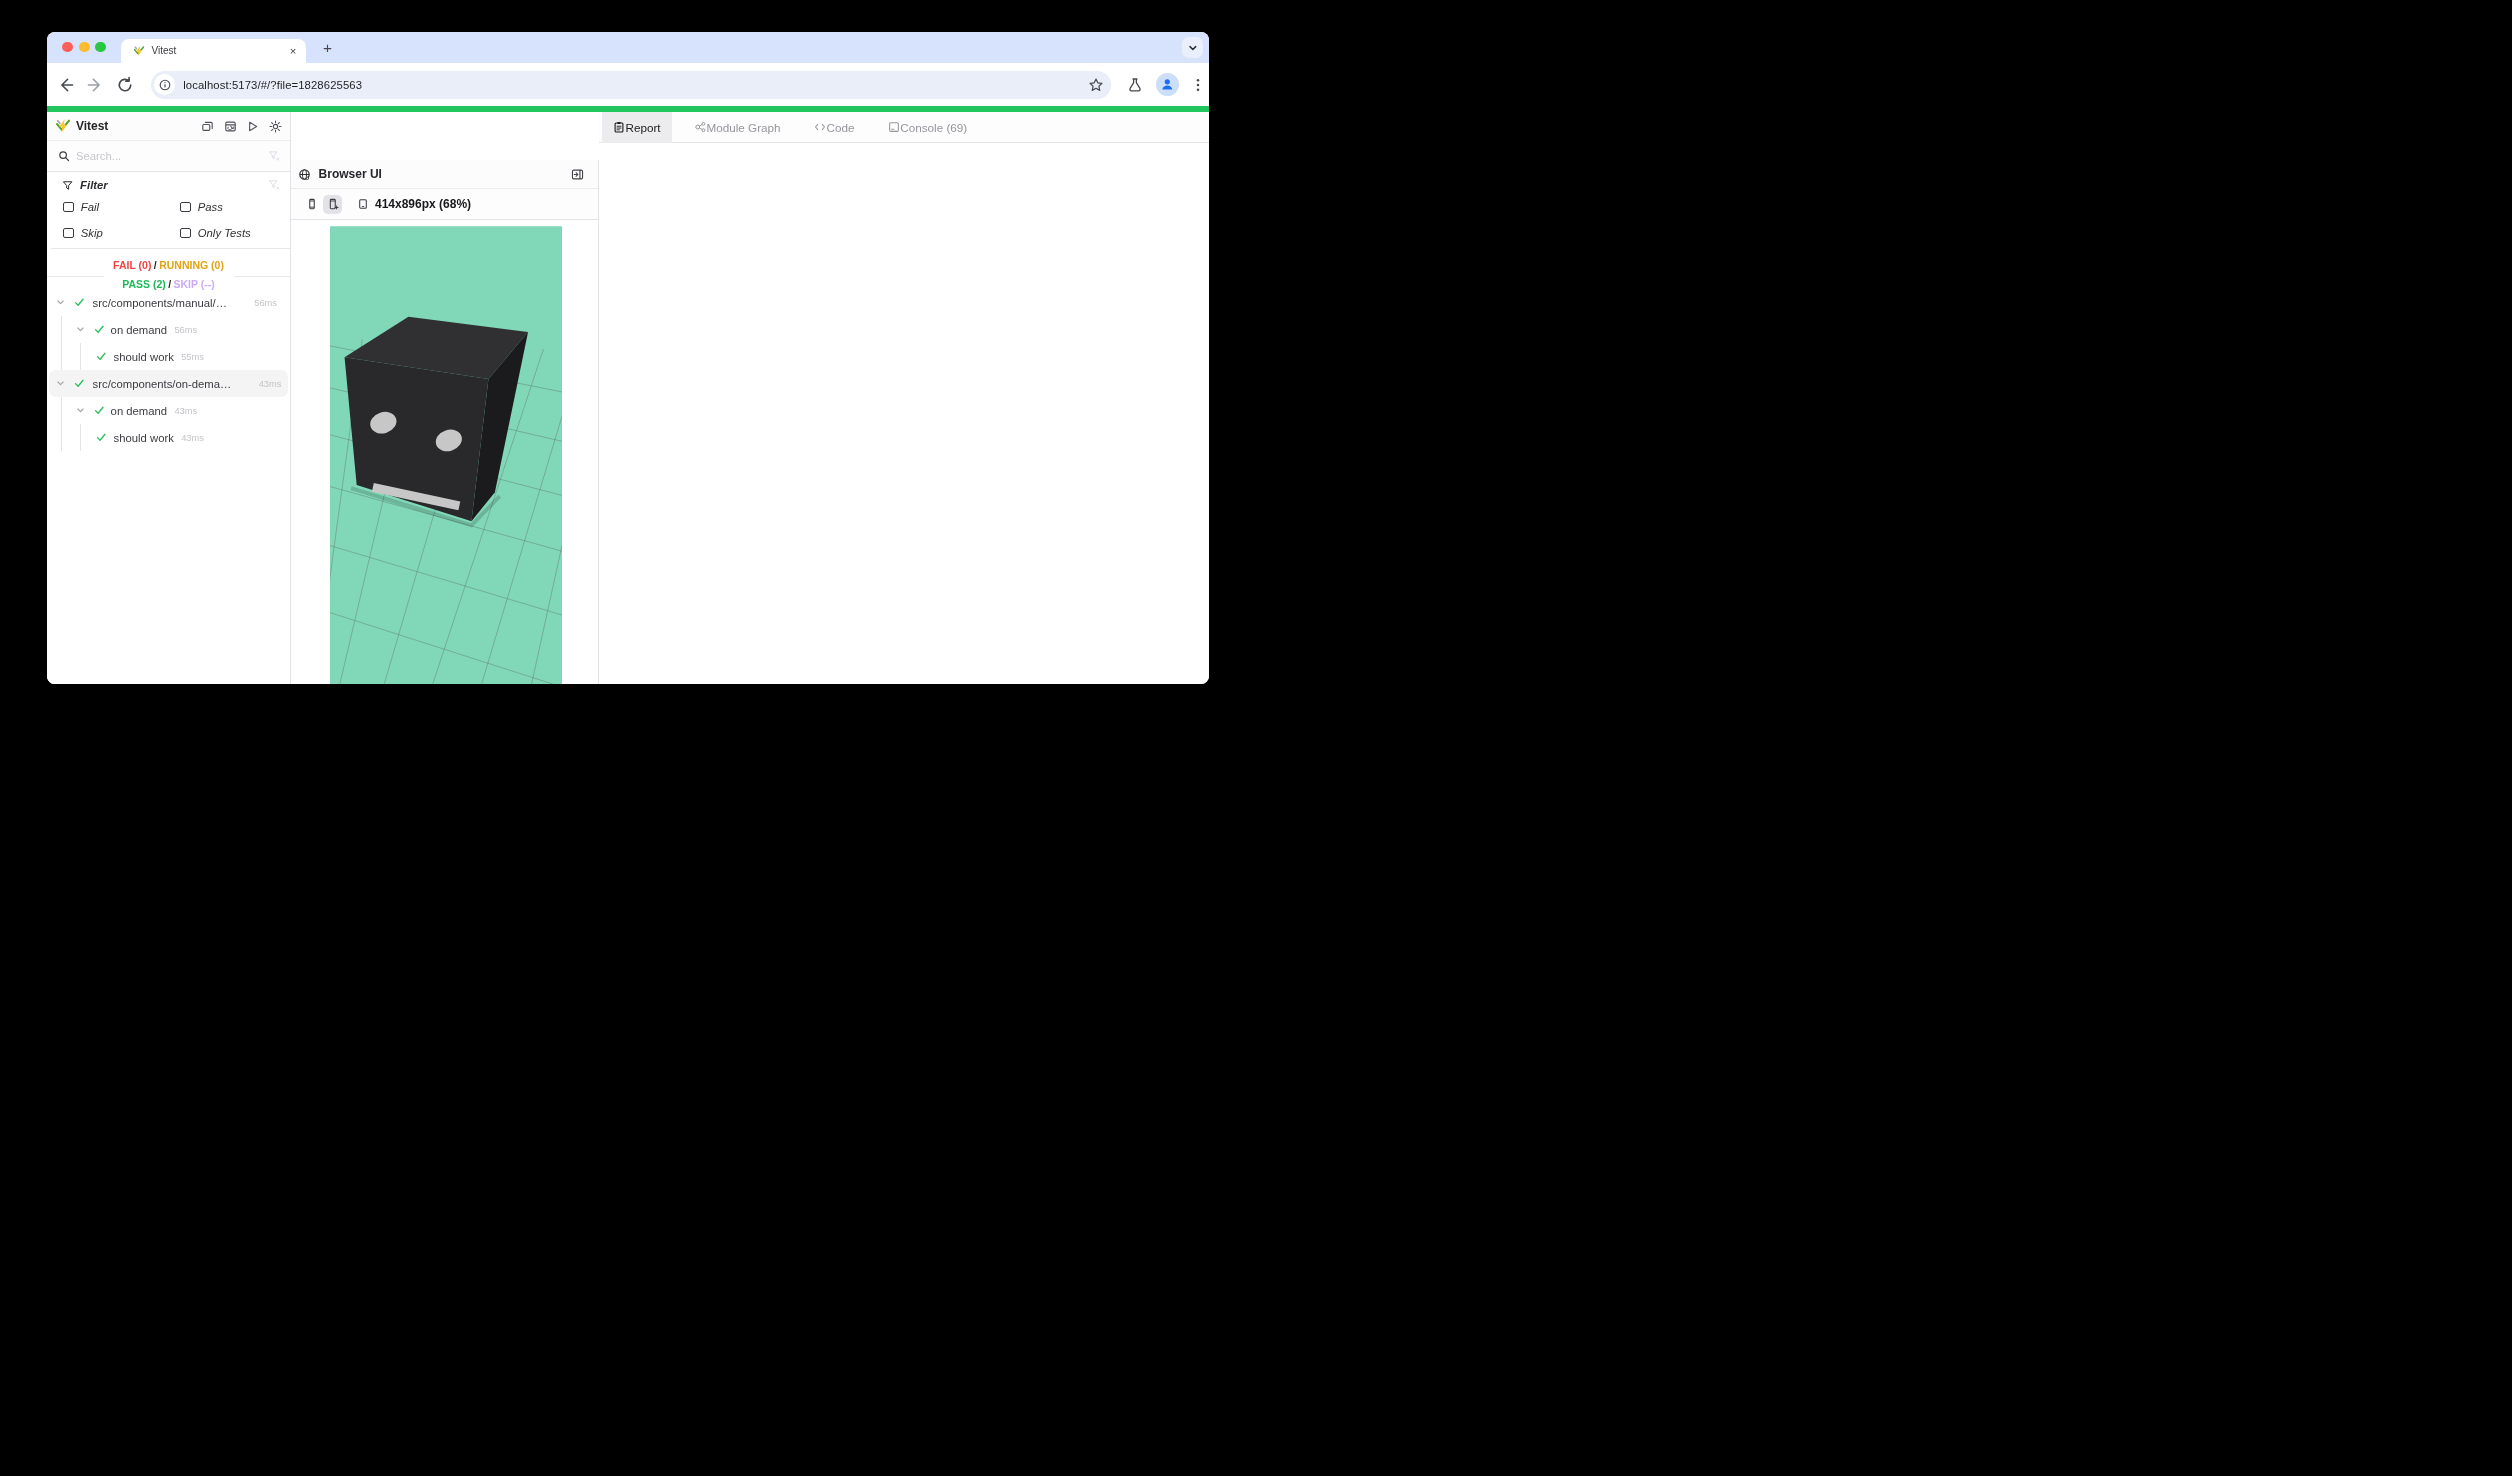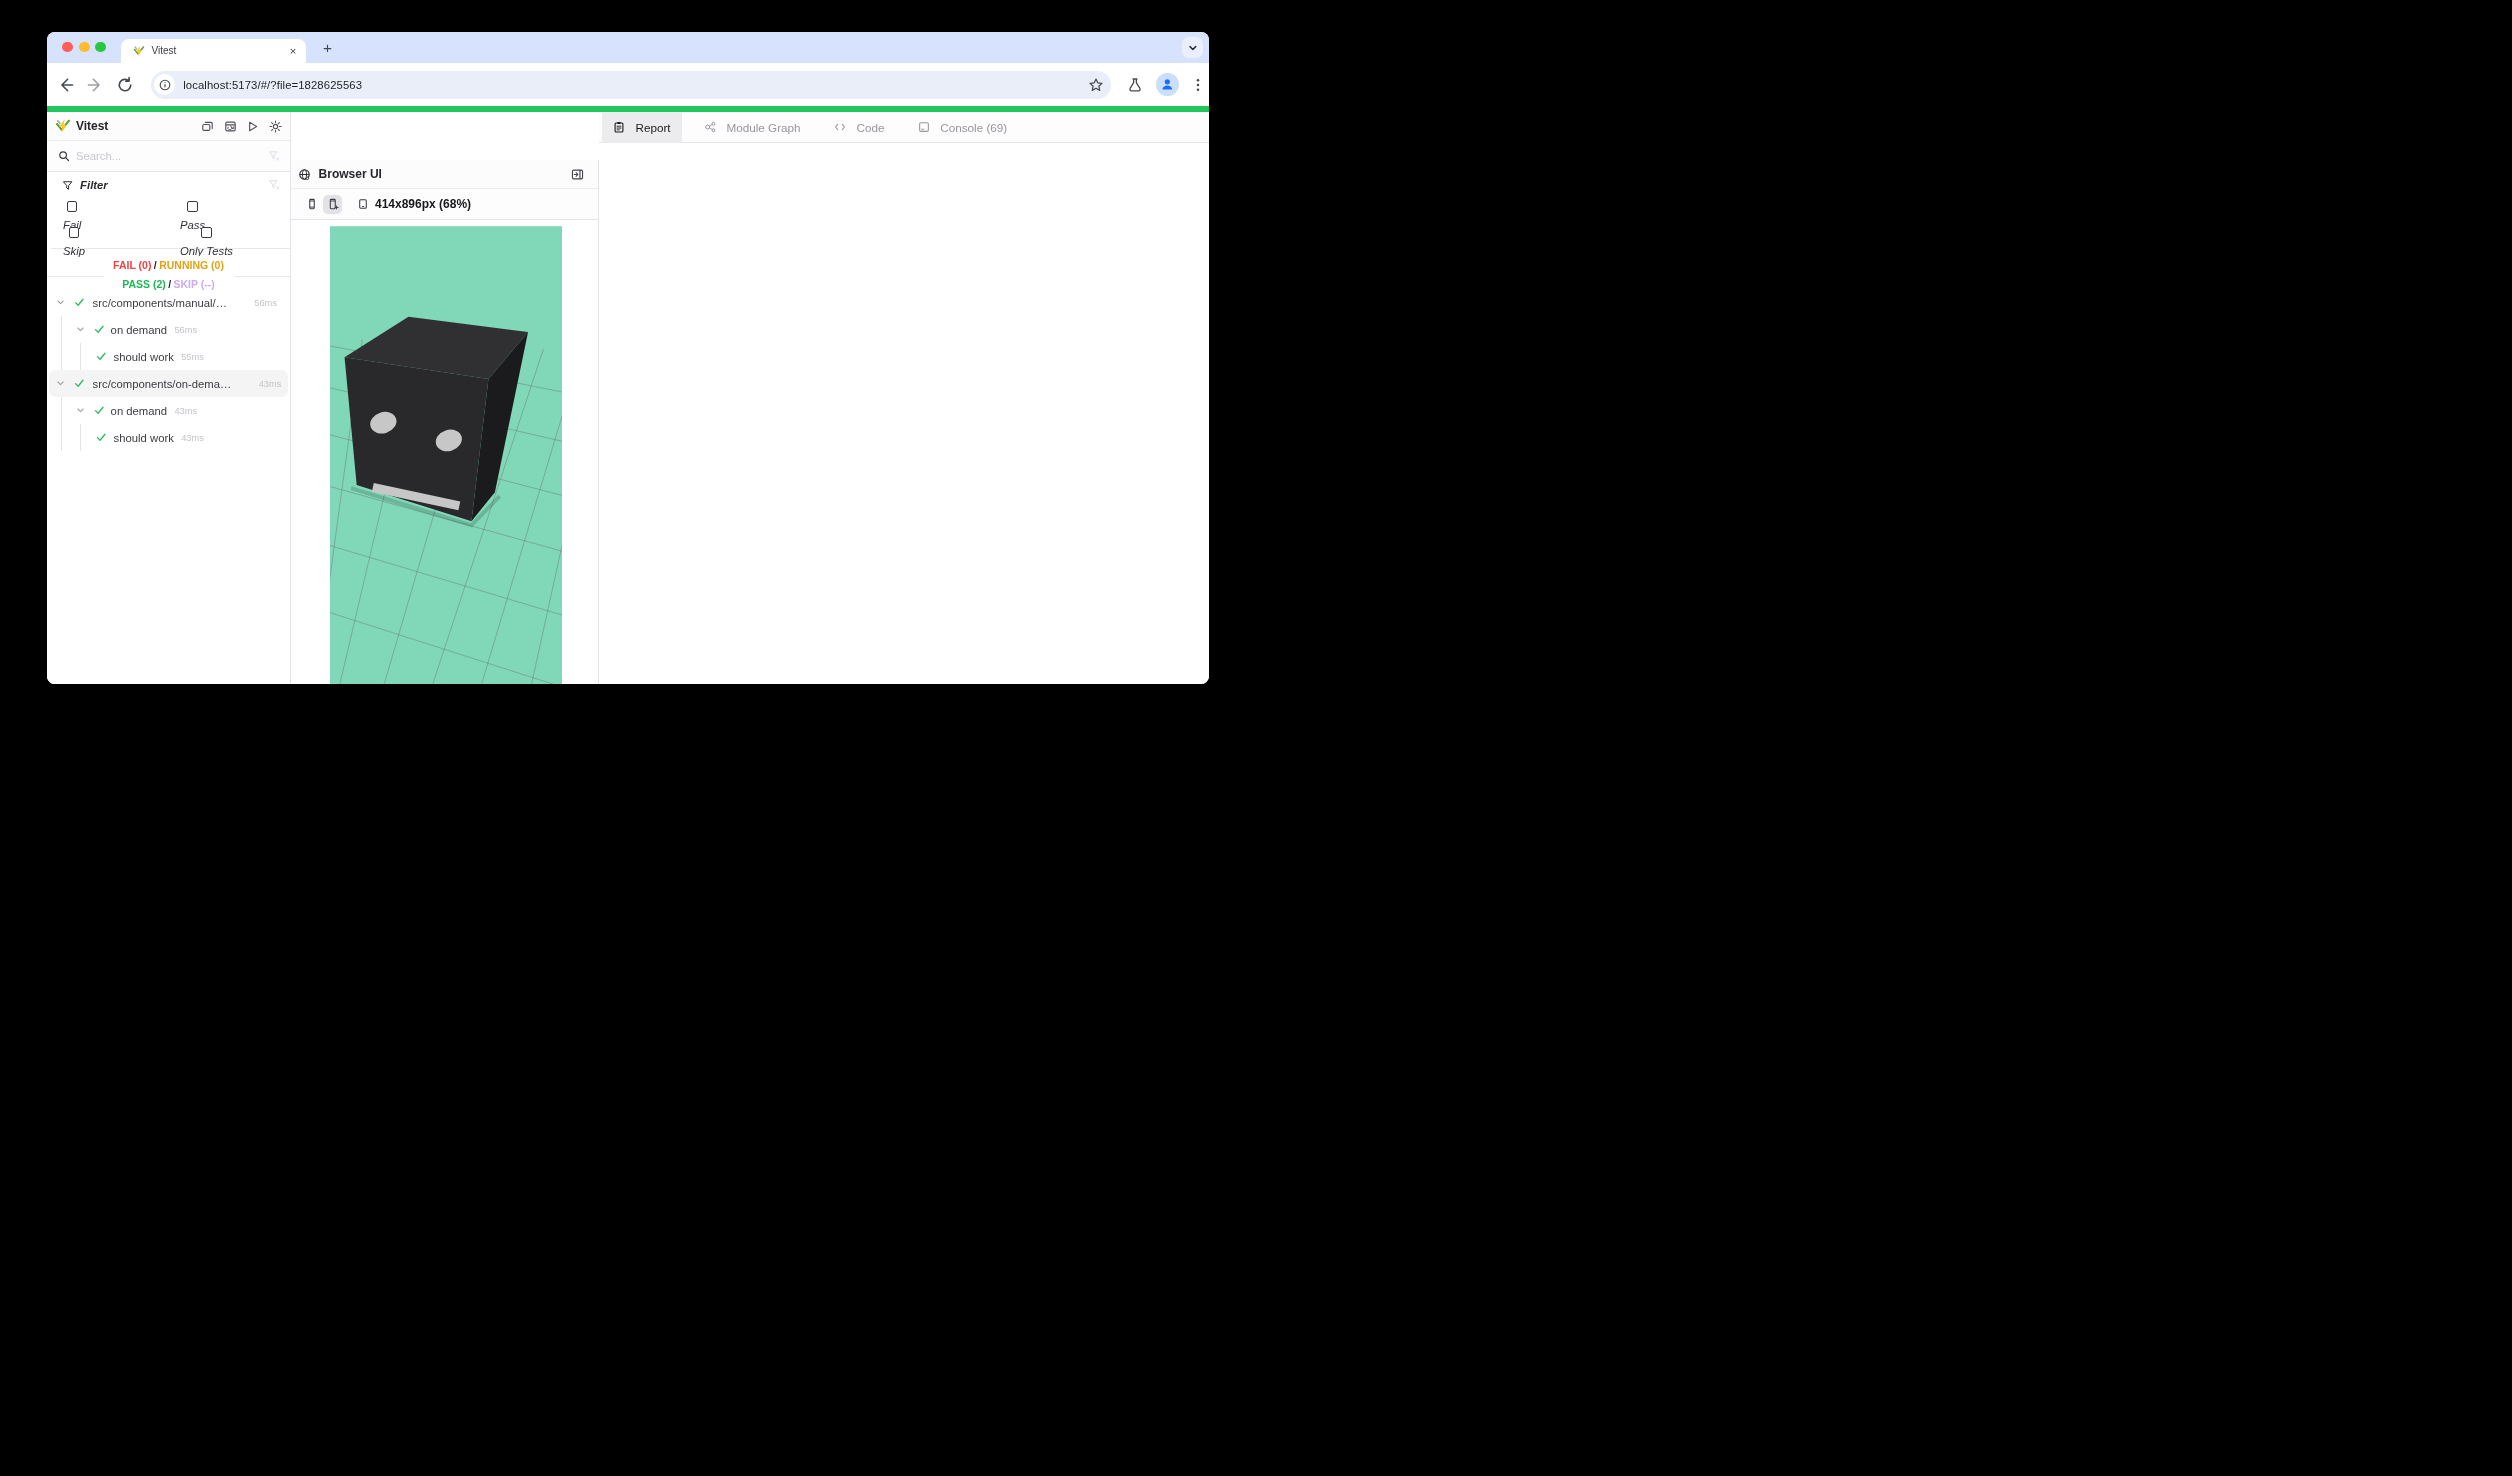--- a/index.html
+++ b/index.html
@@ -51,21 +51,21 @@
   .search-input { margin-left:6.5px; border:0; outline:0; background:transparent; font-size:11.3px; color:#3c3c42; width:162px; font-family:"Liberation Sans",sans-serif; }
   .search-input::placeholder { color:#c8c8cd; }
   .faint { color:#dcdce2; }
   .row-end { margin-left:auto; margin-right:10.5px; width:12px; height:12px; }
 
   
   .filter { position:absolute; left:4px; top:0; right:0; height:77px; border-bottom:0.8px solid #e8e8eb;font-style:italic; }
   .filter-title { position:absolute; left:11.3px; top:7.3px; display:flex; align-items:center; gap:6.5px; font-size:11.3px; font-weight:700; color:#2c2c30; }
   .filter-title .ficon { width:11.3px; height:11.3px; color:#2c2c30; }
   .filter-clear { position:absolute; right:10.5px; top:7.3px; width:12px; height:12px; }
-  .cbrow { position:absolute; display:flex; align-items:center; gap:7.3px; font-size:11.3px; color:#313136;flex-direction:column; }
+  .cbrow { position:absolute; display:flex; align-items:center; gap:7.3px; font-size:11.3px; color:#313136; }
   .cb { width:10.5px; height:10.5px; border:1.3px solid #3a3a40; border-radius:2px; background:#fff; }
   .cb1{ left:12px; top:29px; } .cb2{ left:129px; top:29px; } .cb3{ left:12px; top:55px; } .cb4{ left:129px; top:55px; }
 
   
   .sum-divider { position:absolute; left:0; top:104px; right:0; height:0.8px; background:#e8e8eb; }
   .summary { position:absolute; top:84px; left:50%; transform:translateX(-50%); background:#fff; padding:0 9.7px; text-align:center; font-size:10.5px; font-weight:700; white-space:nowrap; line-height:18.6px; }
   .summary .sep { color:#1c1c1e; padding:0 2.4px; }
 
   
   .tree { position:absolute; left:0; top:117px; right:0; }
@@ -88,21 +88,21 @@
   .devbtn.active { background:#e3e3e7; }
   .d1{ left:11.3px; } .d2{ left:32px; } .d3{ left:62px; }
   .viewport-label { position:absolute; left:84px; top:0; height:31px; line-height:31px; font-size:12px; font-weight:700; color:#18181b; }
   .canvas { position:absolute; left:39px; top:5.7px; width:232px; height:500px; }
 
   
   .path-check { margin-left:7.3px; width:11.3px; height:11.3px; color:#2fbd61; }
   .path-text { margin-left:6.5px; font-size:11.3px; color:#97979e; }
   .extbtn { margin-left:auto; margin-right:12px; width:12px; height:12px; color:#3f3f46; }
   .tabs { padding-left:3.2px; }
-  .rtab { display:flex; align-items:center; gap:10px; height:31px; padding:0 11.3px; font-size:11.7px; color:#95959c; }
+  .rtab { display:flex; align-items:center; gap:0; height:31px; padding:0 11.3px; font-size:11.7px; color:#95959c; }
   .rtab .ticon { width:12px; height:12px; }
   .rtab.active { background:#ececee; color:#1c1c1f; }
   .rtab + .rtab { margin-left:11.3px; }
   .banner { position:absolute; left:5.7px; right:5.7px; top:5.7px; height:31px; border-radius:4.9px; line-height:31px; padding-left:13px; font-size:11.3px; font-weight:700; }
 
   svg { display:block; }
 </style>
 </head>
 <body>
 

